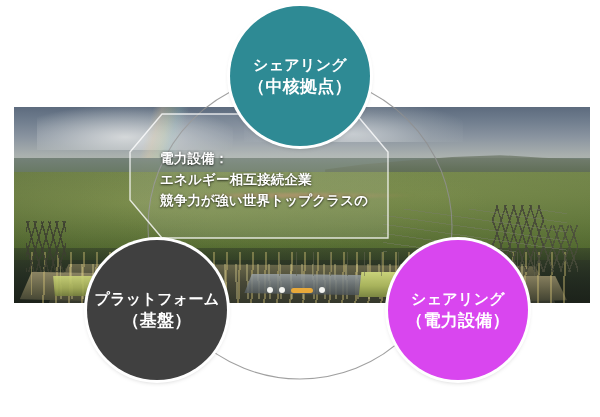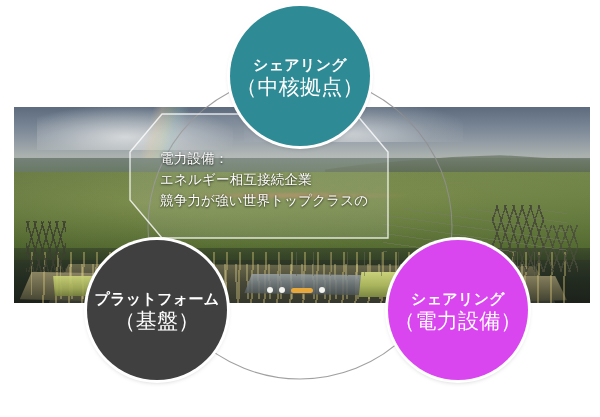--- a/index.html
+++ b/index.html
@@ -159,36 +159,36 @@
   
   .ring{position:absolute;left:0;top:0;width:600px;height:417px;}
 
   
   .hexPanel{position:absolute;left:128px;top:112px;width:262px;height:128px;}
 
   .centerText{
     position:absolute;left:160px;top:148px;width:230px;
     color:#ffffff;
     font-size:13.5px;line-height:21px;
-    font-weight:400;
+    font-weight:700;
     letter-spacing:.2px;
     text-shadow:0 1px 2px rgba(0,0,0,.55),0 0 3px rgba(0,0,0,.35);
     white-space:nowrap;
   }
   .centerText .ln{display:block;}
 
   
   .bubble{
     position:absolute;border-radius:50%;
     display:flex;flex-direction:column;align-items:center;justify-content:center;
     color:#ffffff;text-align:center;
     box-shadow:0 0 0 3px #ffffff, 0 2px 5px rgba(0,0,0,.25);
   }
   .bubble .l1{font-size:15px;font-weight:700;line-height:22px;letter-spacing:.3px;}
-  .bubble .l2{font-size:21px;font-weight:400;line-height:22px;letter-spacing:.3px;}
+  .bubble .l2{font-size:17px;font-weight:700;line-height:22px;letter-spacing:.3px;}
 
   .b-hub{left:230px;top:6px;width:140px;height:140px;background:#2e8a94;}
   .b-platform{left:87px;top:240px;width:140px;height:140px;background:#404040;}
   .b-sharing{left:388px;top:240px;width:140px;height:140px;background:#d946ef;}
 </style>
 </head>
 <body>
 
 <div id="stage">
 

